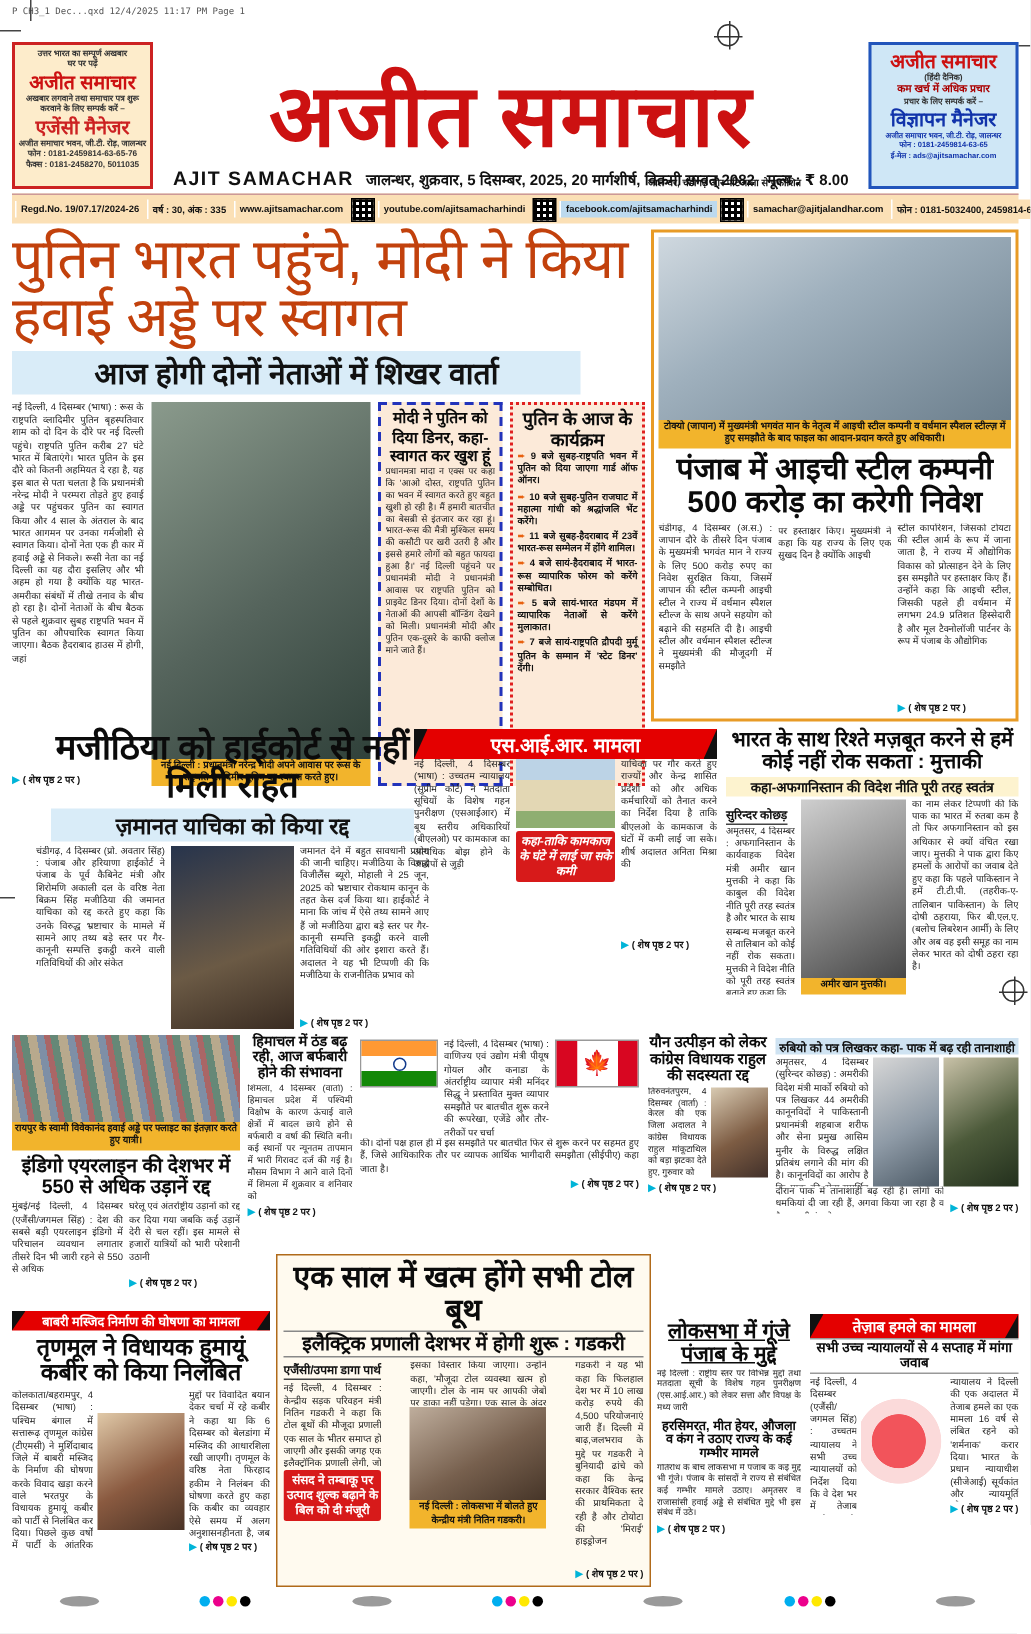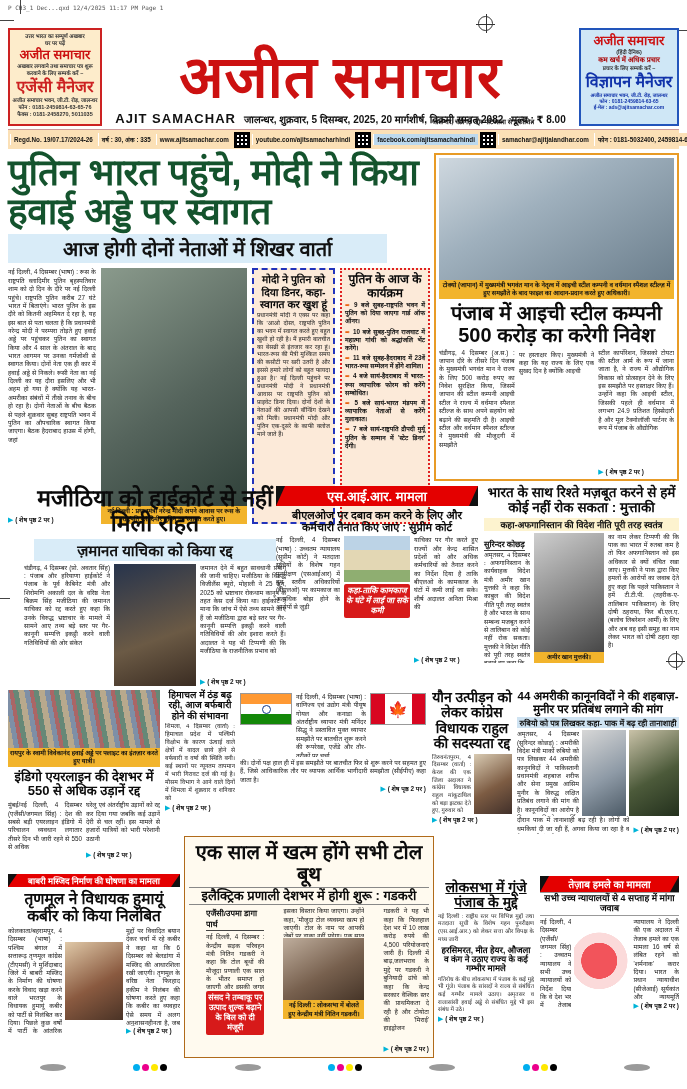--- a/index.html
+++ b/index.html
@@ -5,38 +5,38 @@
   html,body{margin:0;padding:0;background:#e9e9e9;}
   .page{position:relative;width:687px;height:1089px;background:#ffffff;overflow:hidden;
         font-family:"Liberation Sans","DejaVu Sans",sans-serif;color:#111;}
   .abs{position:absolute;}
   .printline{font-family:"DejaVu Sans Mono",monospace;font-size:6px;color:#555;}
   
   .adbox{box-sizing:border-box;font-weight:bold;text-align:center;line-height:1.25;}
   .adbox-left{border:2px solid #cc2222;background:#fdeccb;padding:3px 2px;}
   .adbox-right{border:2px solid #2255bb;background:#cfe7f6;padding:3px 2px;}
   .adbox .t-red{color:#cc1111;font-size:13px;font-weight:800;}
-  .adbox .t-blue{color:#1133aa;font-size:16px;}
+  .adbox .t-blue{color:#1133aa;font-size:13px;}
   .adbox .sm{font-size:5.5px;color:#333;}
   .adbox .sm2{font-size:5px;color:#1133aa;}
   .mast-title{color:#cc1111;font-weight:800;font-size:58px;line-height:1;text-align:center;
               font-family:"Liberation Serif","DejaVu Serif",serif;letter-spacing:1px;}
   .mast-sub{font-size:10px;font-weight:bold;display:flex;gap:8px;justify-content:center;align-items:baseline;}
   .mast-sub .en{font-size:13px;font-weight:800;letter-spacing:1px;}
   .infobar{display:flex;align-items:center;gap:2px;background:#fbe0b6;border-top:1px solid #c99;
            font-size:6.3px;font-weight:bold;padding:2px 2px;box-sizing:border-box;}
   .infoseg{background:#fbe0b6;border-left:1px solid #fff;padding:2px 3px;white-space:nowrap;}
   .infoseg.blue{background:#bcd9ee;}
   .qr{width:14px;height:14px;background:
        repeating-linear-gradient(0deg,#000 0 2px,#fff 2px 4px),
        repeating-linear-gradient(90deg,#000 0 2px,#fff 2px 4px);background-blend-mode:multiply;
        border:1px solid #000;flex:0 0 auto;}
   .published{font-size:6.5px;font-weight:800;}
   
-  .h-lead{font-weight:700;font-size:37px;line-height:1.06;color:#14532d;letter-spacing:-0.5px;}
+  .h-lead{font-weight:400;font-size:37px;line-height:1.06;color:#c2410c;letter-spacing:-0.5px;}
   .sub-blue{background:#d9ecf8;font-weight:800;font-size:20px;text-align:center;padding:1px 4px;}
   .bodytxt{font-size:6.3px;line-height:1.33;text-align:justify;color:#1c1c1c;}
   .cont{font-size:6.4px;font-weight:bold;white-space:nowrap;}
   .tri{color:#00b4d8;font-size:7px;}
   .cap{background:#f2b42c;font-weight:bold;font-size:6.4px;line-height:1.3;text-align:center;padding:1px 2px;}
   .photo{background:linear-gradient(145deg,#8a9a8c,#55645c 55%,#30413a);}
   .ph-steel{background:linear-gradient(150deg,#cfd8df,#9fb0bd 40%,#6c7f8d);}
   .ph-majithia{background:linear-gradient(160deg,#27344c,#6b5a45 60%,#3a2c22);}
   .ph-court{background:linear-gradient(#bcd3e6 30%,#e3d7b4 30% 75%,#8fae71 75%);}
   .ph-muttaki{background:linear-gradient(150deg,#cfcfcf,#8c8c8c 50%,#474747);}
@@ -190,21 +190,20 @@
       <div class="ph-majithia" style="width:82px;"></div>
       <div style="flex:1;display:flex;flex-direction:column;">
         <div class="bodytxt" style="flex:1;overflow:hidden;">जमानत देने में बहुत सावधानी प्रयोग की जानी चाहिए। मजीठिया के विरुद्ध विजीलैंस ब्यूरो, मोहाली ने 25 जून, 2025 को भ्रष्टाचार रोकथाम कानून के तहत केस दर्ज किया था। हाईकोर्ट ने माना कि जांच में ऐसे तथ्य सामने आए हैं जो मजीठिया द्वारा बड़े स्तर पर गैर-कानूनी सम्पत्ति इकट्ठी करने वाली गतिविधियों की ओर इशारा करते हैं। अदालत ने यह भी टिप्पणी की कि मजीठिया के राजनीतिक प्रभाव को</div>
         <div class="cont"><span class="tri">▶</span> <span>( शेष पृष्ठ 2 पर )</span></div>
       </div>
     </div>
   </div>
 
   <div class="abs" style="left:276px;top:486px;width:202px;">
     <div class="banner-red" style="font-size:13px;padding:1px 12px;">एस.आई.आर. मामला</div>
-    <div class="h-mid" style="font-size:11px;margin:3px 0;">बीएलओज पर दबाव कम करने के लिए और कर्मचारी तैनात किए जाएं : सुप्रीम कोर्ट</div>
     <div style="display:flex;gap:4px;height:128px;">
       <div class="bodytxt" style="flex:1;overflow:hidden;">नई दिल्ली, 4 दिसम्बर (भाषा) : उच्चतम न्यायालय (सुप्रीम कोर्ट) ने मतदाता सूचियों के विशेष गहन पुनरीक्षण (एसआईआर) में बूथ स्तरीय अधिकारियों (बीएलओ) पर कामकाज का अत्यधिक बोझ होने के आरोपों से जुड़ी</div>
       <div style="width:66px;display:flex;flex-direction:column;gap:2px;font-style:italic;">
         <div class="ph-court" style="height:46px;"></div>
         <div class="inset-white-on-red" style="font-size:8px;">कहा-ताकि कामकाज के घंटे में लाई जा सके कमी</div>
       </div>
       <div style="flex:1;display:flex;flex-direction:column;">
         <div class="bodytxt" style="flex:1;overflow:hidden;">याचिका पर गौर करते हुए राज्यों और केन्द्र शासित प्रदेशों को और अधिक कर्मचारियों को तैनात करने का निर्देश दिया है ताकि बीएलओ के कामकाज के घंटों में कमी लाई जा सके। शीर्ष अदालत अनिता मिश्रा की</div>
         <div class="cont"><span class="tri">▶</span> <span>( शेष पृष्ठ 2 पर )</span></div>
       </div>
@@ -262,30 +261,29 @@
             <span>🍁</span>
           </div>
           <div class="fc-red"></div>
       </div>
     </div>
     <div class="bodytxt" style="margin-top:2px;max-height:40px;overflow:hidden;">की। दोनों पक्ष हाल ही में इस समझौते पर बातचीत फिर से शुरू करने पर सहमत हुए हैं, जिसे आधिकारिक तौर पर व्यापक आर्थिक भागीदारी समझौता (सीईपीए) कहा जाता है।</div>
     <div class="cont" style="text-align:right;"><span class="tri">▶</span> <span>( शेष पृष्ठ 2 पर )</span></div>
   </div>
 
   <div class="abs" style="left:432px;top:690px;width:80px;">
-    <div class="h-mid" style="font-size:14px;">यौन उत्पीड़न को लेकर कांग्रेस विधायक राहुल की सदस्यता रद्द</div>
+    <div class="h-mid" style="font-size:10px;">यौन उत्पीड़न को लेकर कांग्रेस विधायक राहुल की सदस्यता रद्द</div>
     <div style="display:flex;gap:3px;margin-top:2px;">
       <div class="bodytxt" style="flex:1;font-size:5.8px;max-height:92px;overflow:hidden;">तिरुवनंतपुरम, 4 दिसम्बर (वार्ता) : केरल की एक जिला अदालत ने कांग्रेस विधायक राहुल मांकूटाथिल को बड़ा झटका देते हुए, गुरुवार को</div>
       <div class="ph-rahul" style="width:38px;height:60px;"></div>
     </div>
     <div class="cont"><span class="tri">▶</span> <span>( शेष पृष्ठ 2 पर )</span></div>
   </div>
 
   <div class="abs" style="left:517px;top:690px;width:162px;">
-    <div class="h-mid" style="font-size:11.5px;">44 अमरीकी कानूनविदों ने की शहबाज़-मुनीर पर प्रतिबंध लगाने की मांग</div>
     <div class="sub-lblue" style="font-size:8px;margin:2px 0;">रुबियो को पत्र लिखकर कहा- पाक में बढ़ रही तानाशाही</div>
     <div style="display:flex;gap:3px;height:86px;">
       <div class="bodytxt" style="flex:1;overflow:hidden;">अमृतसर, 4 दिसम्बर (सुरिन्दर कोछड़) : अमरीकी विदेश मंत्री मार्को रुबियो को पत्र लिखकर 44 अमरीकी कानूनविदों ने पाकिस्तानी प्रधानमंत्री शहबाज शरीफ और सेना प्रमुख आसिम मुनीर के विरुद्ध लक्षित प्रतिबंध लगाने की मांग की है। कानूनविदों का आरोप है कि पाक की सेना-समर्थित सरकार के कार्यकाल</div>
       <div class="ph-shehbaz" style="width:44px;"></div>
       <div class="ph-munir" style="width:50px;"></div>
     </div>
     <div style="display:flex;gap:4px;align-items:flex-end;">
       <div class="bodytxt" style="flex:1;max-height:18px;overflow:hidden;">दौरान पाक में तानाशाही बढ़ रही है। लोगों को धमकियां दी जा रही हैं, अगवा किया जा रहा है व गैर कानूनी ढंग से</div>
       <div class="cont"><span class="tri">▶</span> <span>( शेष पृष्ठ 2 पर )</span></div>
     </div>
@@ -300,21 +298,21 @@
       <div style="flex:1;display:flex;flex-direction:column;">
         <div class="bodytxt" style="flex:1;overflow:hidden;">मुद्दों पर विवादित बयान देकर चर्चा में रहे कबीर ने कहा था कि 6 दिसम्बर को बेलडांगा में मस्जिद की आधारशिला रखी जाएगी। तृणमूल के वरिष्ठ नेता फिरहाद हकीम ने निलंबन की घोषणा करते हुए कहा कि कबीर का व्यवहार ऐसे समय में अलग अनुशासनहीनता है, जब पार्टी राज्य</div>
         <div class="cont"><span class="tri">▶</span> <span>( शेष पृष्ठ 2 पर )</span></div>
       </div>
     </div>
   </div>
 
   <div class="abs" style="left:184px;top:836px;width:250px;height:222px;border:1.5px solid #b06a1a;background:#fffaef;box-sizing:border-box;padding:4px;display:flex;flex-direction:column;">
     <div class="h-mid" style="font-size:20px;">एक साल में खत्म होंगे सभी टोल बूथ</div>
     <div class="h-mid" style="font-size:13px;border-top:1px solid #888;border-bottom:1px solid #888;margin:2px 0;padding:1px 0;">इलैक्ट्रिक प्रणाली देशभर में होगी शुरू : गडकरी</div>
-    <div style="display:flex;gap:19px;flex:1;overflow:hidden;margin-left:17px;">
+    <div style="display:flex;gap:19px;flex:1;overflow:hidden;">
       <div style="width:72px;display:flex;flex-direction:column;gap:2px;">
         <div class="byline">एजैंसी/उपमा डागा पार्थ</div>
         <div class="bodytxt" style="max-height:56px;overflow:hidden;">नई दिल्ली, 4 दिसम्बर : केन्द्रीय सड़क परिवहन मंत्री नितिन गडकरी ने कहा कि टोल बूथों की मौजूदा प्रणाली एक साल के भीतर समाप्त हो जाएगी और इसकी जगह एक इलैक्ट्रॉनिक प्रणाली लेगी, जो राजमार्ग से गुजरने वालों को निर्बाध यात्रा सुनिश्चित करेगी। उन्होंने लोकसभा में कहा कि नई प्रणाली 10 राज्यों पर शुरू की गई है और एक साल के भीतर पूरे देश में</div>
         <div class="inset-white-on-red" style="font-size:8px;">संसद ने तम्बाकू पर उत्पाद शुल्क बढ़ाने के बिल को दी मंजूरी</div>
       </div>
       <div style="width:100px;display:flex;flex-direction:column;">
         <div class="bodytxt" style="max-height:30px;overflow:hidden;">इसका विस्तार किया जाएगा। उन्होंने कहा, 'मौजूदा टोल व्यवस्था खत्म हो जाएगी। टोल के नाम पर आपकी जेबों पर डाका नहीं पड़ेगा। एक साल के अंदर पूरे देश में इलैक्ट्रॉनिक टोल कलैक्शन लागू कर दिया जाएगा।' गडकरी ने दिल्ली-मेरठ राजमार्ग पर ड्रोन-टैक्सी कार का उपयोग शुरू कर दिया गया है। कहा, तम्बाकू</div>
         <div class="ph-gadkari" style="height:62px;margin-top:1px;"></div>
         <div class="cap">नई दिल्ली : लोकसभा में बोलते हुए केन्द्रीय मंत्री नितिन गडकरी।</div>
       </div>

